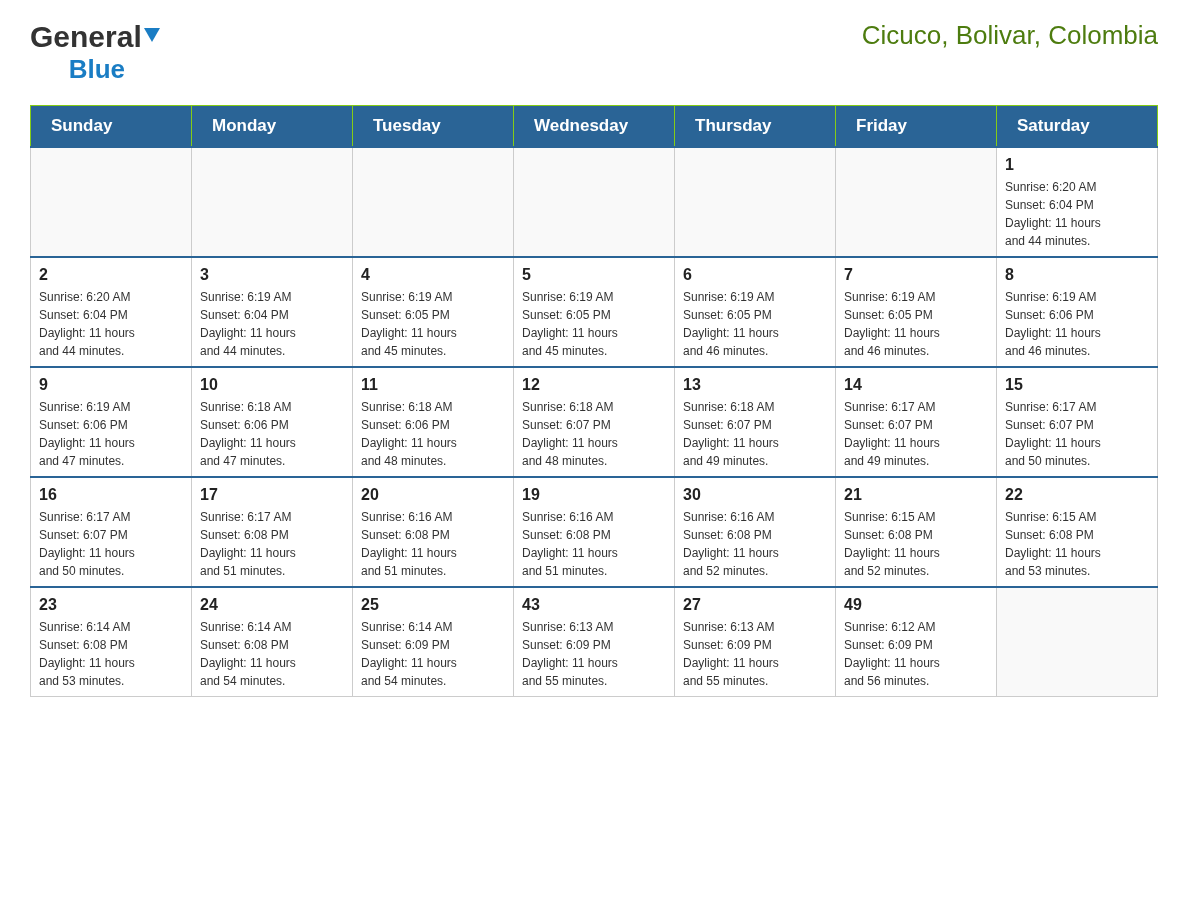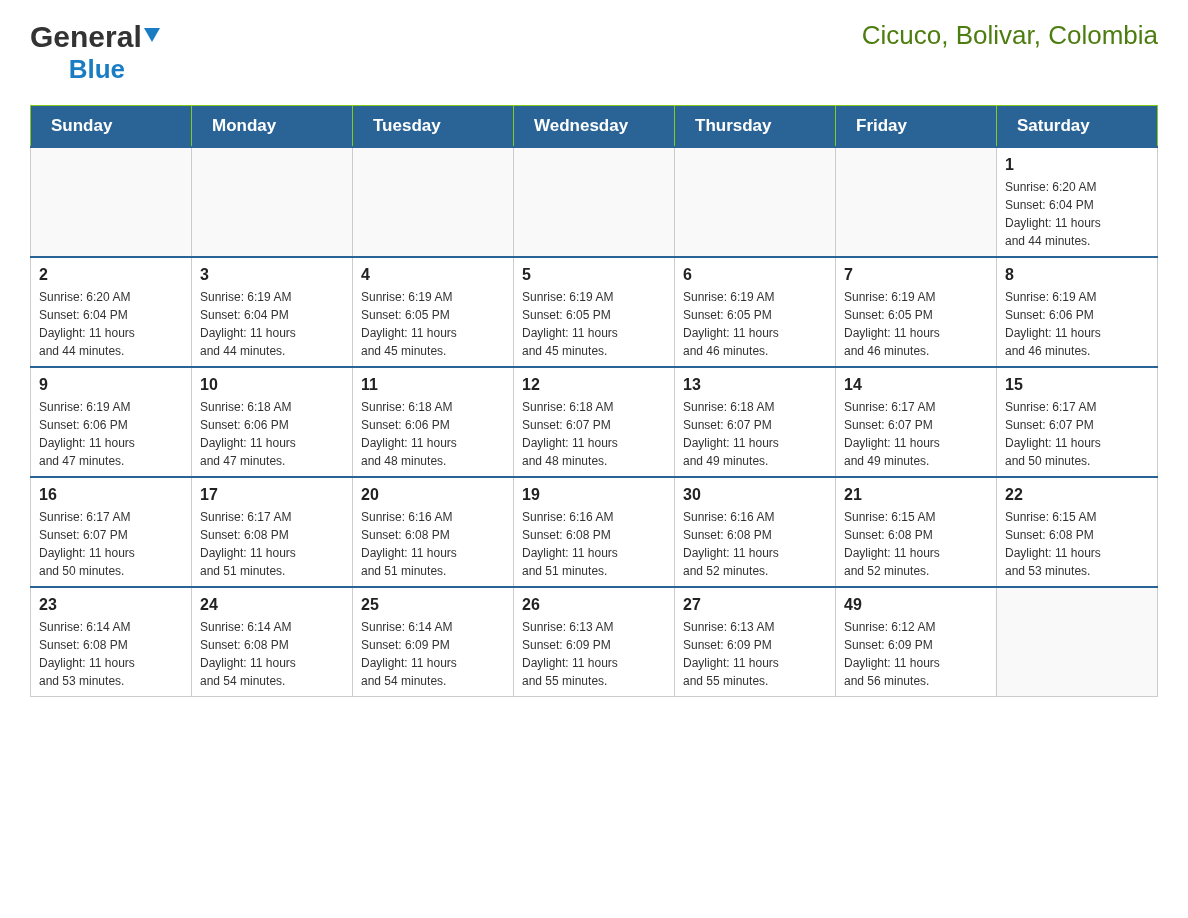--- a/index.html
+++ b/index.html
@@ -309,21 +309,21 @@
 and 54 minutes.</div>
         </td>
         <td>
           <div class="day-number">25</div>
           <div class="day-info" style="white-space: pre-line;">Sunrise: 6:14 AM
 Sunset: 6:09 PM
 Daylight: 11 hours
 and 54 minutes.</div>
         </td>
         <td>
-          <div class="day-number">26</div>
+          <div class="day-number">43</div>
           <div class="day-info" style="white-space: pre-line;">Sunrise: 6:13 AM
 Sunset: 6:09 PM
 Daylight: 11 hours
 and 55 minutes.</div>
         </td>
         <td>
           <div class="day-number">27</div>
           <div class="day-info" style="white-space: pre-line;">Sunrise: 6:13 AM
 Sunset: 6:09 PM
 Daylight: 11 hours

